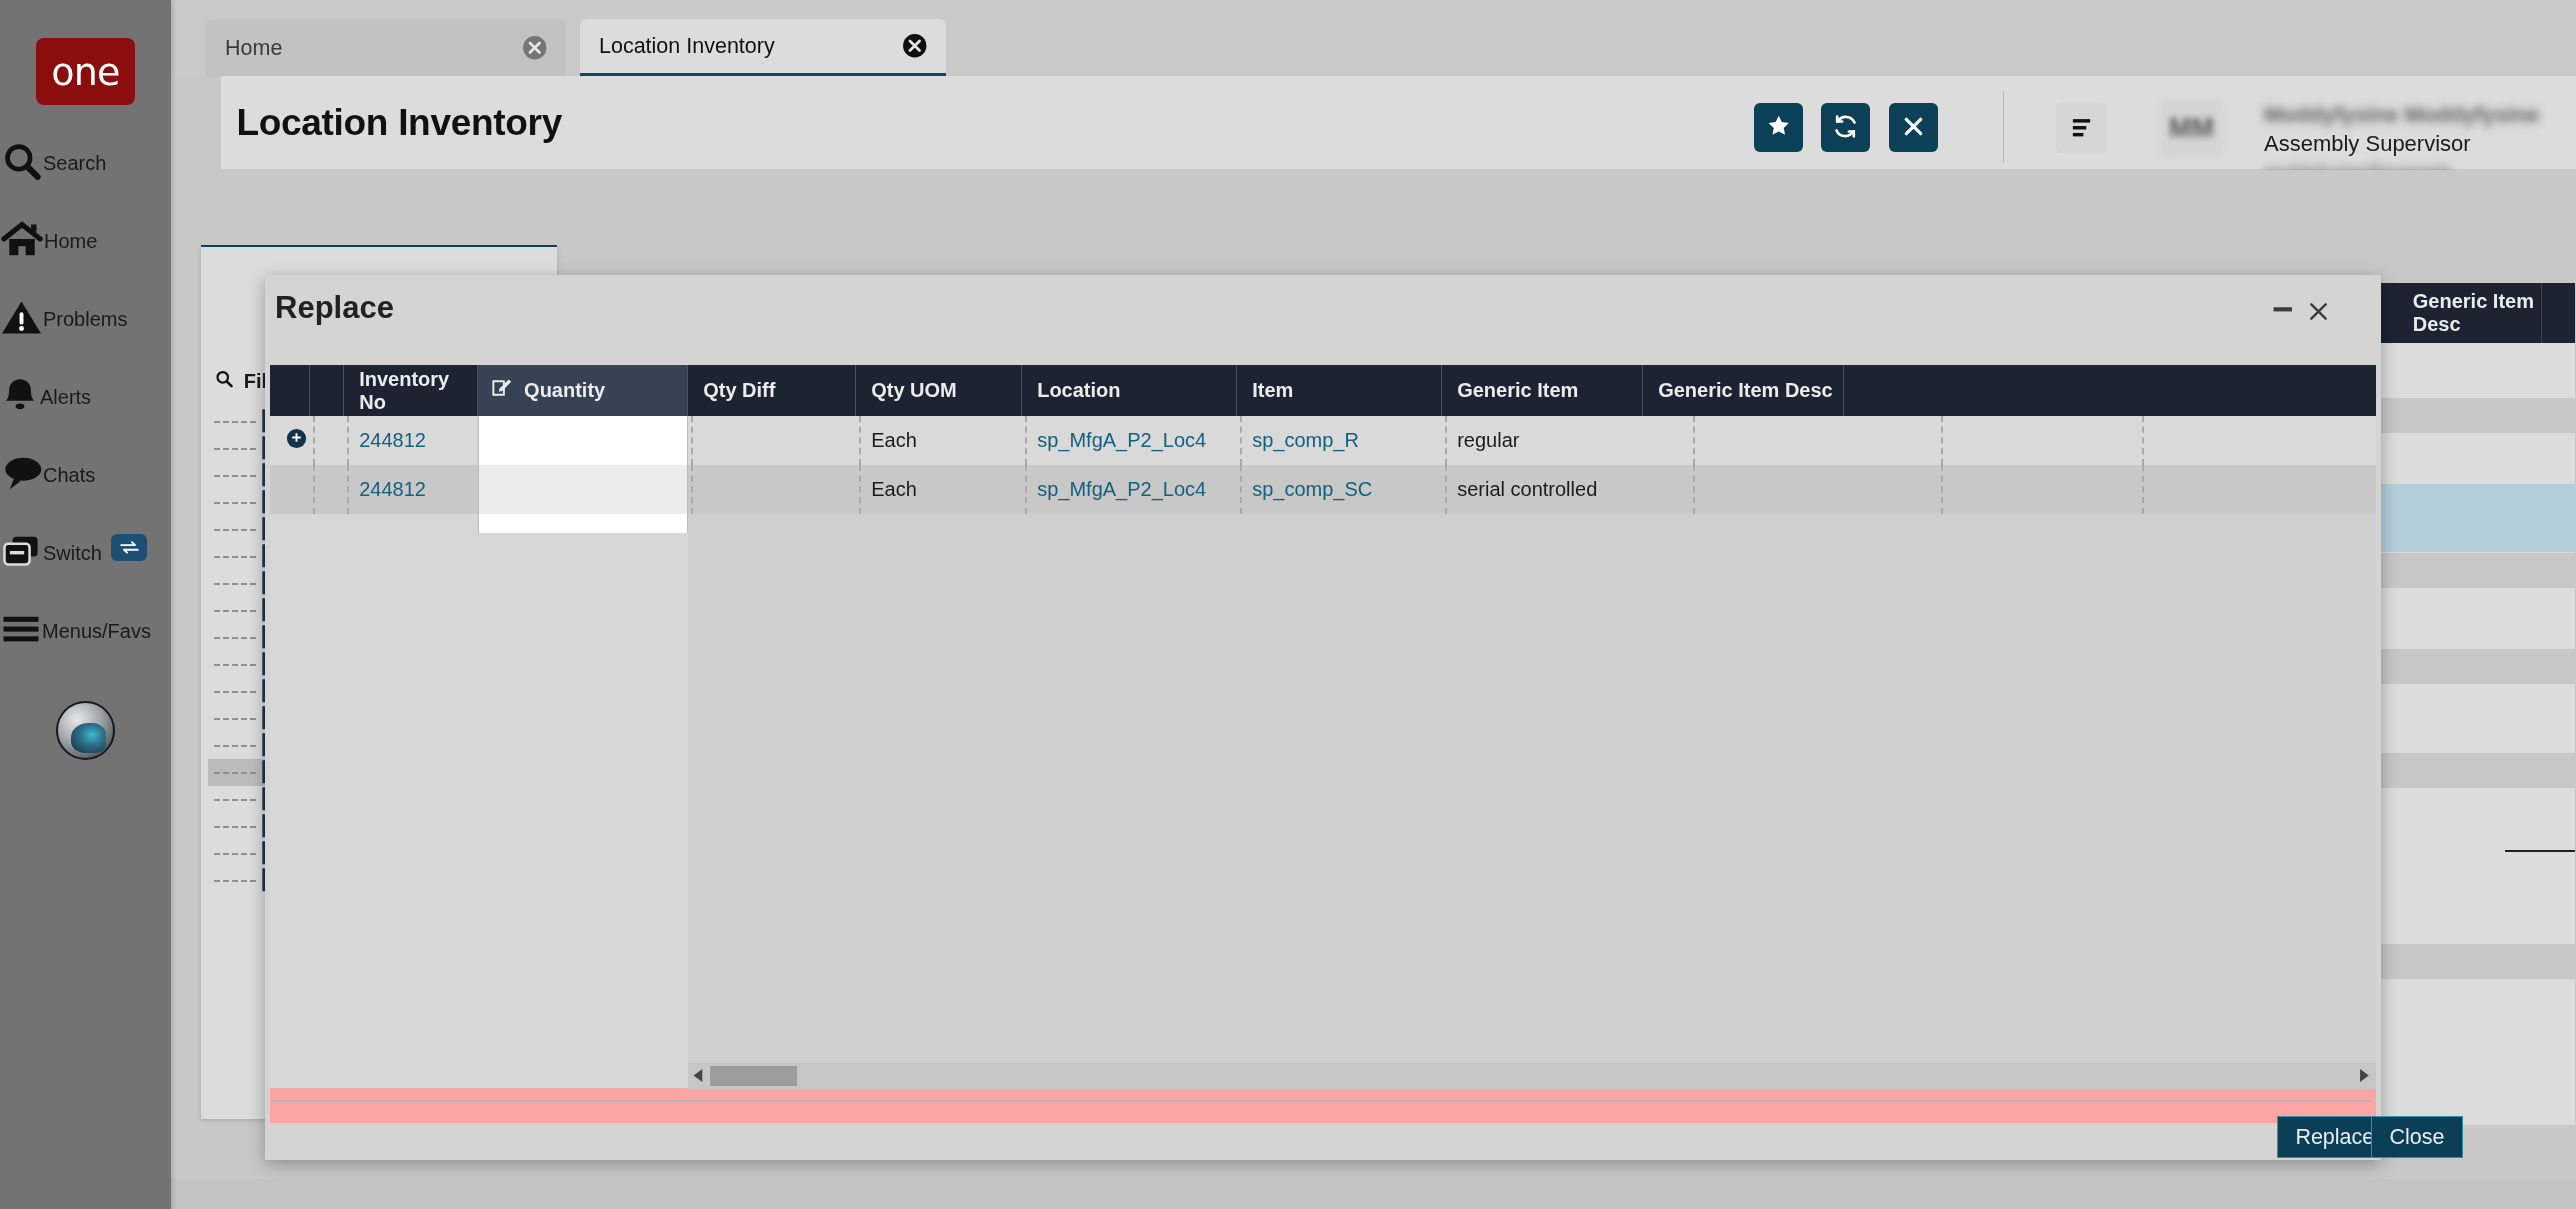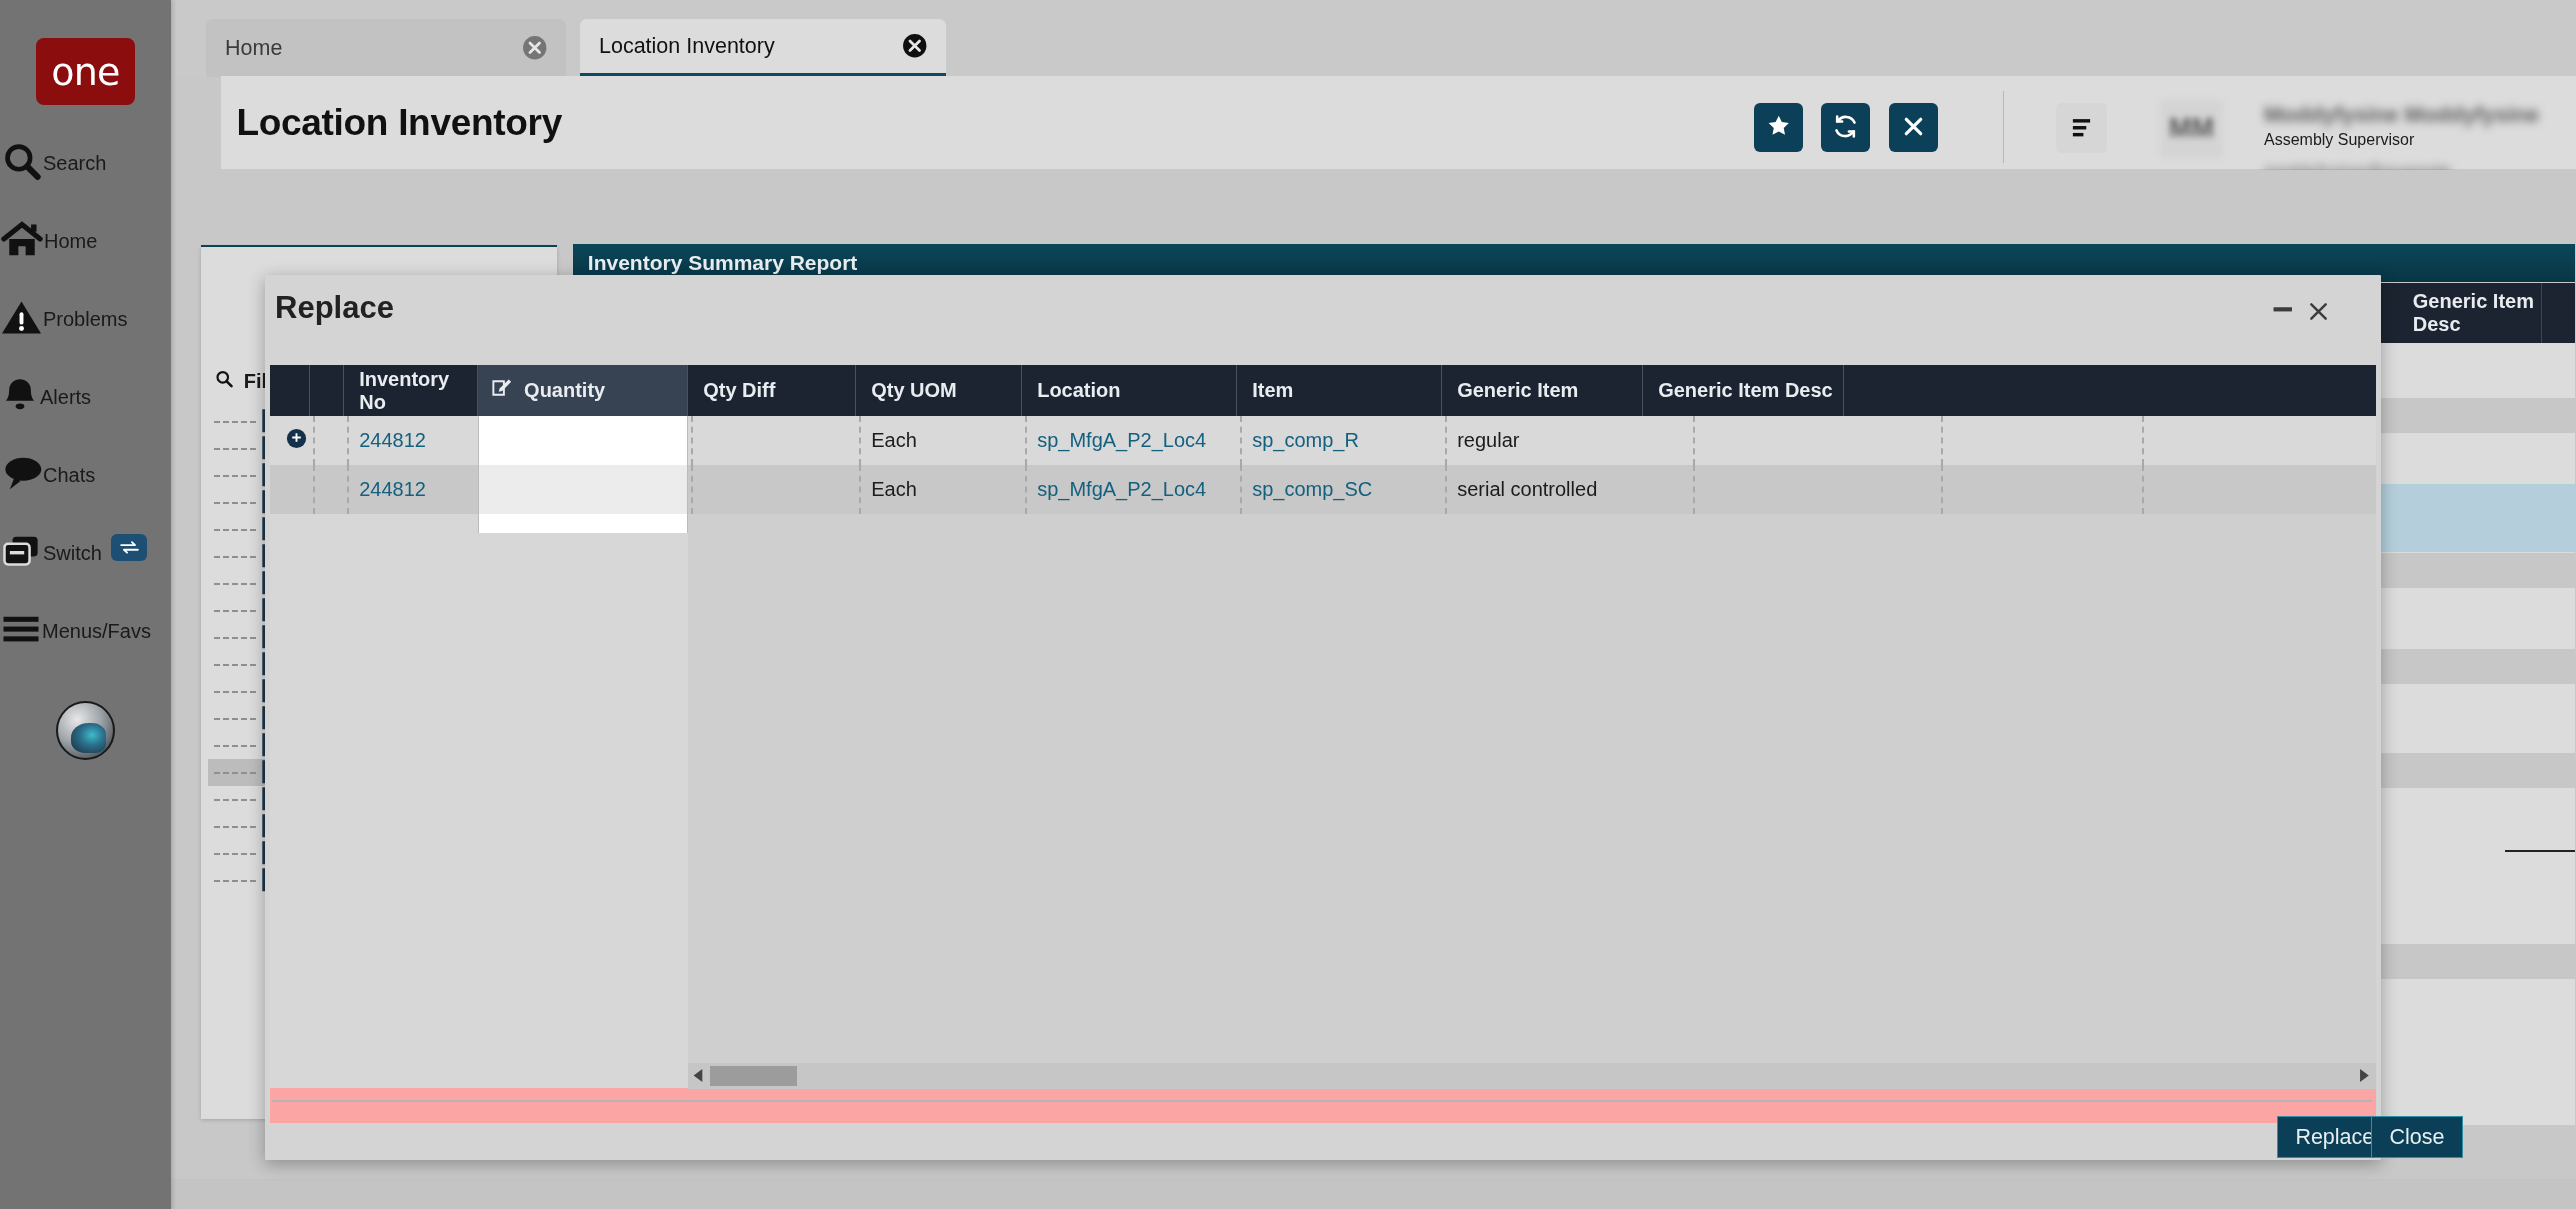--- a/index.html
+++ b/index.html
@@ -96,21 +96,21 @@
     background:#d4d4d4; border-radius:4px;
     display:flex; align-items:center; justify-content:center;
     font-size:27px; font-weight:bold; color:#5a5a5a;
     filter: blur(3.4px);
   }
   .user-name {
     position:absolute; left:2043px; top:25.5px; font-size:22px; font-weight:bold;
     color:#5e5e5e; filter: blur(4px); white-space:nowrap;
   }
   .user-role {
-    position:absolute; left:2043px; top:55px; font-size:16px; color:#1b1b1b; white-space:nowrap;
+    position:absolute; left:2043px; top:55px; font-size:22px; color:#1b1b1b; white-space:nowrap;
   }
   .user-sub {
     position:absolute; left:2043px; top:85px; font-size:18px; color:#6e6e6e;
     filter: blur(4px); white-space:nowrap;
   }
 
   
   .workarea {
     position:absolute; left:201px; top:170px; width:2375px; height:1040px;
     background:#c8c8c8;
@@ -385,23 +385,20 @@
   <div class="user-name">Moddyfysine Moddyfysine</div>
   <div class="user-role">Assembly Supervisor</div>
   <div class="user-sub">moddyfysine@example</div>
 
 </div>
 
 <div class="workarea">
 
   <div class="panel-tab tab-explorer">
     <span>Explorer</span>
-  </div>
-  <div class="panel-tab tab-report">
-    <span>Inventory Summary Report</span>
   </div>
 
   <div class="panel-explorer">
     <div class="explorer-filter">
       <span>
         <svg width="20" height="20" viewBox="0 0 24 24">
             <circle cx="10.5" cy="10" r="6.3" fill="none" stroke="#111" stroke-width="2.6"></circle>
             <line x1="15.2" y1="14.8" x2="21" y2="20.6" stroke="#111" stroke-width="3.2" stroke-linecap="round"></line>
           </svg>
       </span>

